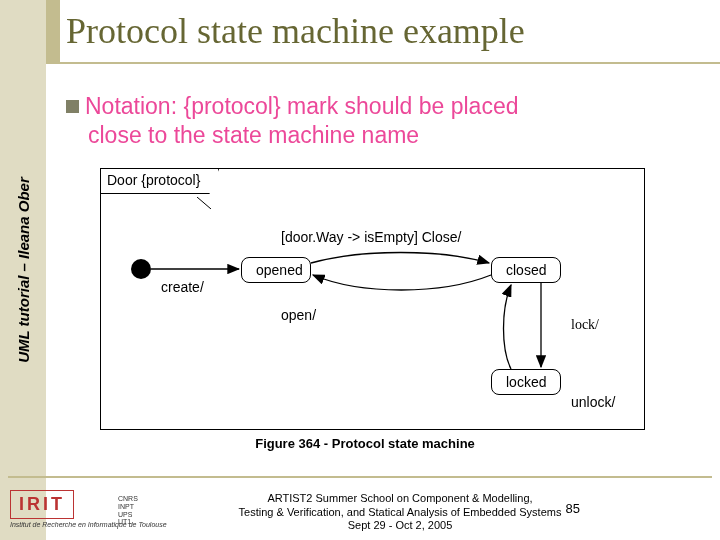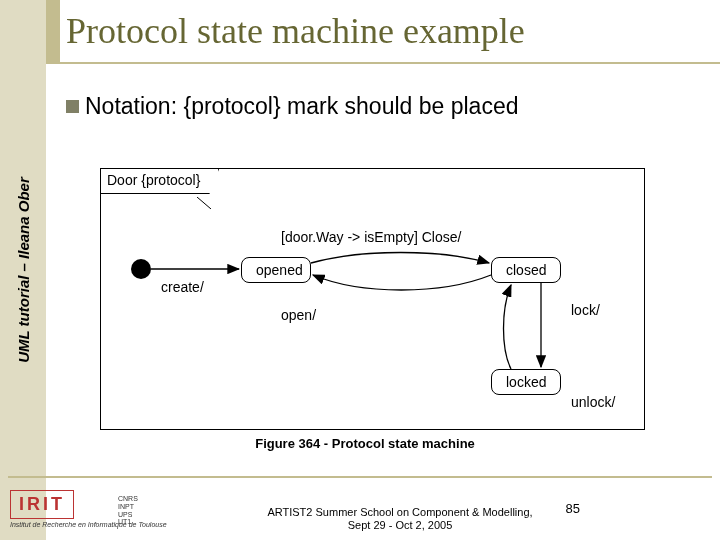--- a/index.html
+++ b/index.html
@@ -49,21 +49,21 @@
     position: absolute;
     left: 46px; top: 62px;
     width: 674px; height: 2px;
     background: #c3bc8f;
   }
   .bullet-block {
     position: absolute;
     left: 66px; top: 92px;
     width: 630px;
     font-size: 23px;
-    color: #000000;
+    color: #ec4899;
     line-height: 1.25;
   }
   .bullet-mark {
     display: inline-block;
     width: 13px; height: 13px;
     background: #808066;
     margin-right: 6px;
     vertical-align: 1px;
   }
   .bullet-line2 { padding-left: 22px; }
@@ -190,39 +190,40 @@
 <div class="title-row">
   <div class="title-accent"></div>
   <div class="title-text">Protocol state machine example</div>
 </div>
 <div class="title-underline"></div>
 
 <div class="bullet-block">
   <div>
     <span class="bullet-mark"></span><span>Notation: </span><span>{protocol}</span><span> mark should be placed</span>
   </div>
+  <div class="bullet-line2">close to the state machine name</div>
 </div>
 
 <div class="diagram-box">
   <div class="tab">Door {protocol}</div>
 
   <svg class="tab-leader" viewBox="0 0 14 12">
     <line x1="0" y1="0" x2="14" y2="12" stroke="#000" stroke-width="1"></line>
   </svg>
 
   <div class="init" style="left:30px; top:90px;"></div>
 
   <div class="state" style="left:140px; top:88px;">opened</div>
   <div class="state" style="left:390px; top:88px;">closed</div>
   <div class="state" style="left:390px; top:200px;">locked</div>
 
   <div class="lbl" style="left:60px; top:110px;">create/</div>
   <div class="lbl" style="left:180px; top:60px;">[door.Way -&gt; isEmpty] Close/</div>
   <div class="lbl" style="left:180px; top:138px;">open/</div>
-  <div class="lbl" style="left:470px; top:133px;">lock/</div>
+  <div class="lbl" style="left:470px; top:148px;font-family:Liberation Serif, serif;">lock/</div>
   <div class="lbl" style="left:470px; top:225px;">unlock/</div>
 
   <svg class="arrows">
     <defs>
       <marker id="ah" markerWidth="10" markerHeight="8" refX="9" refY="4" orient="auto">
         <path d="M0,0 L10,4 L0,8 Z" fill="#000"></path>
       </marker>
     </defs>
 
     <line x1="50" y1="100" x2="138" y2="100" stroke="#000" stroke-width="1.3" marker-end="url(#ah)"></line>
@@ -246,16 +247,17 @@
     <div class="logo-sub">Institut de Recherche en Informatique de Toulouse</div>
   </div>
   <div class="logo-right">
     <span>CNRS</span>
     <span>INPT</span>
     <span>UPS</span>
     <span>UT1</span>
   </div>
   <div class="footer-text">
     <div>ARTIST2 Summer School on Component &amp; Modelling,</div>
+    <div>Testing &amp; Verification, and Statical Analysis of Embedded Systems</div>
     <div>Sept 29 - Oct 2, 2005</div>
   </div>
   <div class="pagenum">85</div>
 </div>
 
 </body></html>

